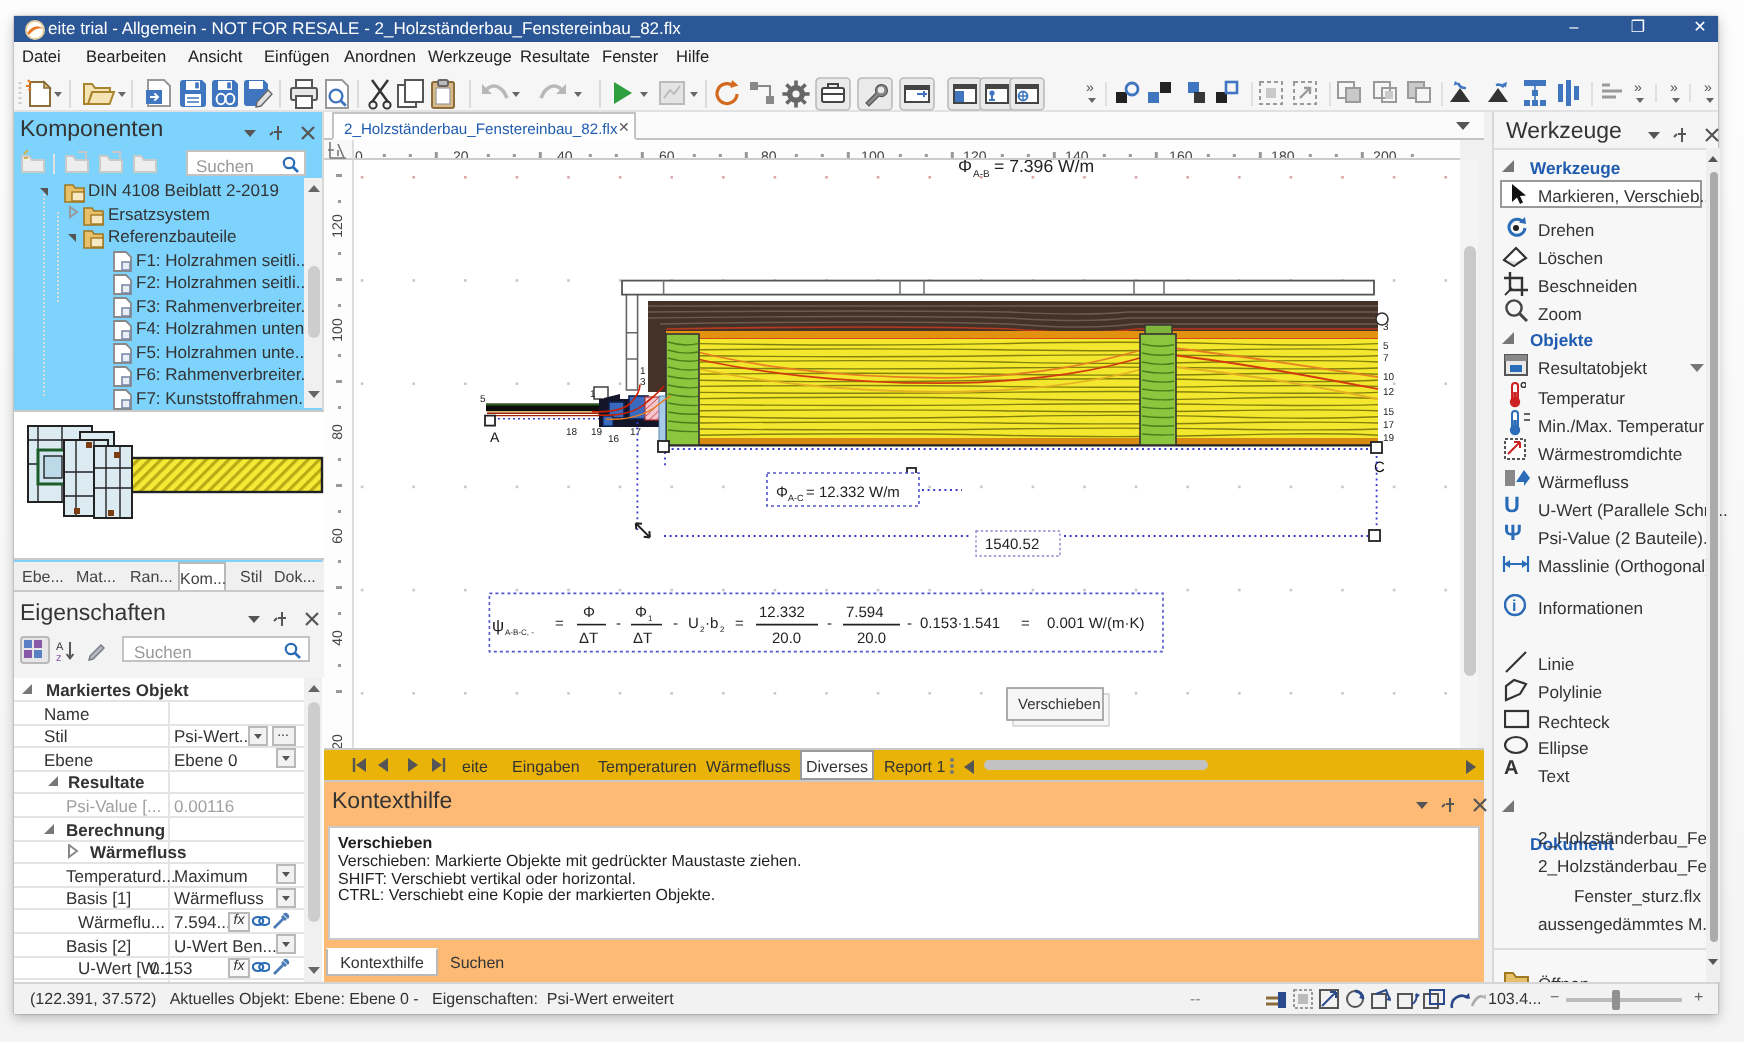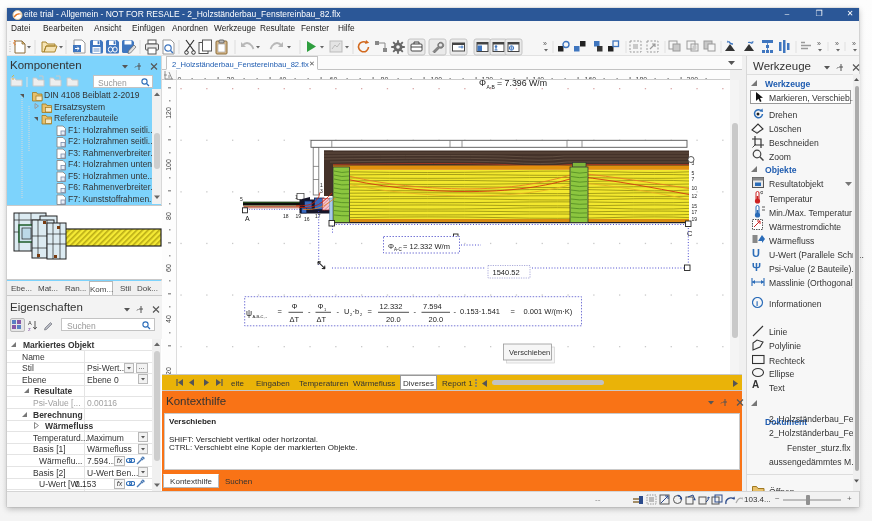--- a/index.html
+++ b/index.html
@@ -1046,29 +1046,30 @@
           </svg>
       <svg class="abs" style="left:320px;top:4.5px" width="6" height="7">
             <path d="M5 0 v7 l-5 -3.5 z" fill="#555"></path>
           </svg>
       <div class="abs" style="left:330px;top:5px;width:112px;height:5px;background:#c2c2c2;border-radius:2.5px"></div>
       <svg class="abs" style="left:571px;top:4.5px" width="6" height="7">
             <path d="M0 0 v7 l5 -3.5 z" fill="#555"></path>
           </svg>
     </div>
 
-    <div class="abs" style="left:0;top:334px;width:580px;height:101px;background:#f97316;border-top:1px solid #c9c9c9">
+    <div class="abs" style="left:0;top:334px;width:580px;height:101px;background:#fdba74;border-top:1px solid #c9c9c9">
       <div class="abs ptitle" style="left:4px;top:4px">Kontexthilfe</div>
       <svg class="abs" style="left:546px;top:8px" width="36" height="8" viewBox="0 0 36 8">
             <path d="M0 2 l3 3.5 3 -3.5 z" fill="#555"></path>
             <path d="M17 0 v3 m-2 0 h4 m-2 0 v4 m-2.5 -4 l-1.5 1.5" stroke="#555" fill="none"></path>
             <path d="M29 0.5 l6 6 m0 -6 l-6 6" stroke="#555" stroke-width="1.1" fill="none"></path>
           </svg>
       <div class="abs" style="left:2px;top:22px;width:576px;height:57px;background:#fff;border:1px solid #c9c9c9;font-size:8px;color:#222">
         <b class="abs" style="left:4px;top:3px">Verschieben</b>
+        <span class="abs" style="left:4px;top:12px">Verschieben: Markierte Objekte mit gedrückter Maustaste ziehen.</span>
         <span class="abs" style="left:4px;top:20.5px">SHIFT: Verschiebt vertikal oder horizontal.</span>
         <span class="abs" style="left:4px;top:29px">CTRL: Verschiebt eine Kopie der markierten Objekte.</span>
       </div>
       <div class="abs" style="left:1px;top:83px;width:56px;height:14px;background:#fff;border:1px solid #b9b9b9;border-top:1px solid #fff;font-size:8px;color:#333;text-align:center;padding-top:2px">Kontexthilfe</div>
       <span class="abs" style="left:63px;top:86px;font-size:8px;color:#333">Suchen</span>
     </div>
   </div>
   <div id="rightdock">
     <div class="abs ptitle" style="left:6px;top:4px">Werkzeuge</div>
     <svg class="abs" style="left:77px;top:8px" width="36" height="8" viewBox="0 0 36 8">
@@ -1194,20 +1195,21 @@
       <svg class="abs" style="left:1px;top:3px" width="5" height="5">
             <path d="M0 4 l2.5 -3 2.5 3 z" fill="#555"></path>
           </svg>
       <div class="abs" style="left:1.5px;top:12px;width:4px;height:385px;background:#ababab;border-radius:2px"></div>
       <svg class="abs" style="left:1px;top:405px" width="5" height="5">
             <path d="M0 0.5 l2.5 3 2.5 -3 z" fill="#555"></path>
           </svg>
     </div>
   </div>
   <div id="statusbar">
+    <span class="abs" style="left:8px;top:3px">(122.391, 37.572)&nbsp;&nbsp;&nbsp;Aktuelles Objekt: Ebene: Ebene 0 -&nbsp;&nbsp;&nbsp;Eigenschaften:&nbsp; Psi-Wert erweitert</span>
     <span class="abs" style="left:588px;top:3px;color:#888">--</span>
     <svg class="abs" style="left:626px;top:2px" width="110" height="12" viewBox="0 0 110 12">
       <g transform="translate(0,1)">
             <path d="M0 4 h7 M0 7 h7" stroke="#8a6d3b" stroke-width="1.5"></path>
             <rect x="6" y="1" width="4" height="8" fill="#2b4a8b"></rect>
           </g>
       <g transform="translate(14,1)">
             <rect x="0" y="0" width="9" height="9" fill="none" stroke="#999" stroke-dasharray="1.5 1"></rect>
             <rect x="2" y="2" width="5" height="5" fill="#bbb"></rect>
           </g>

